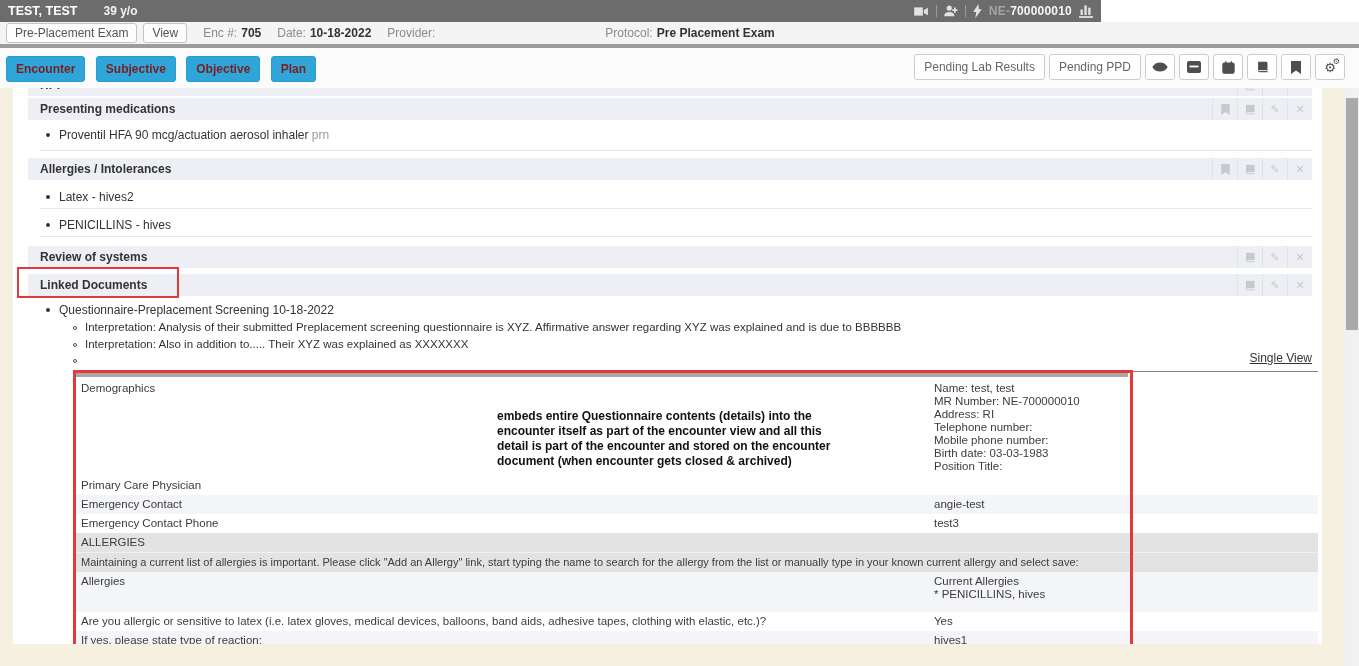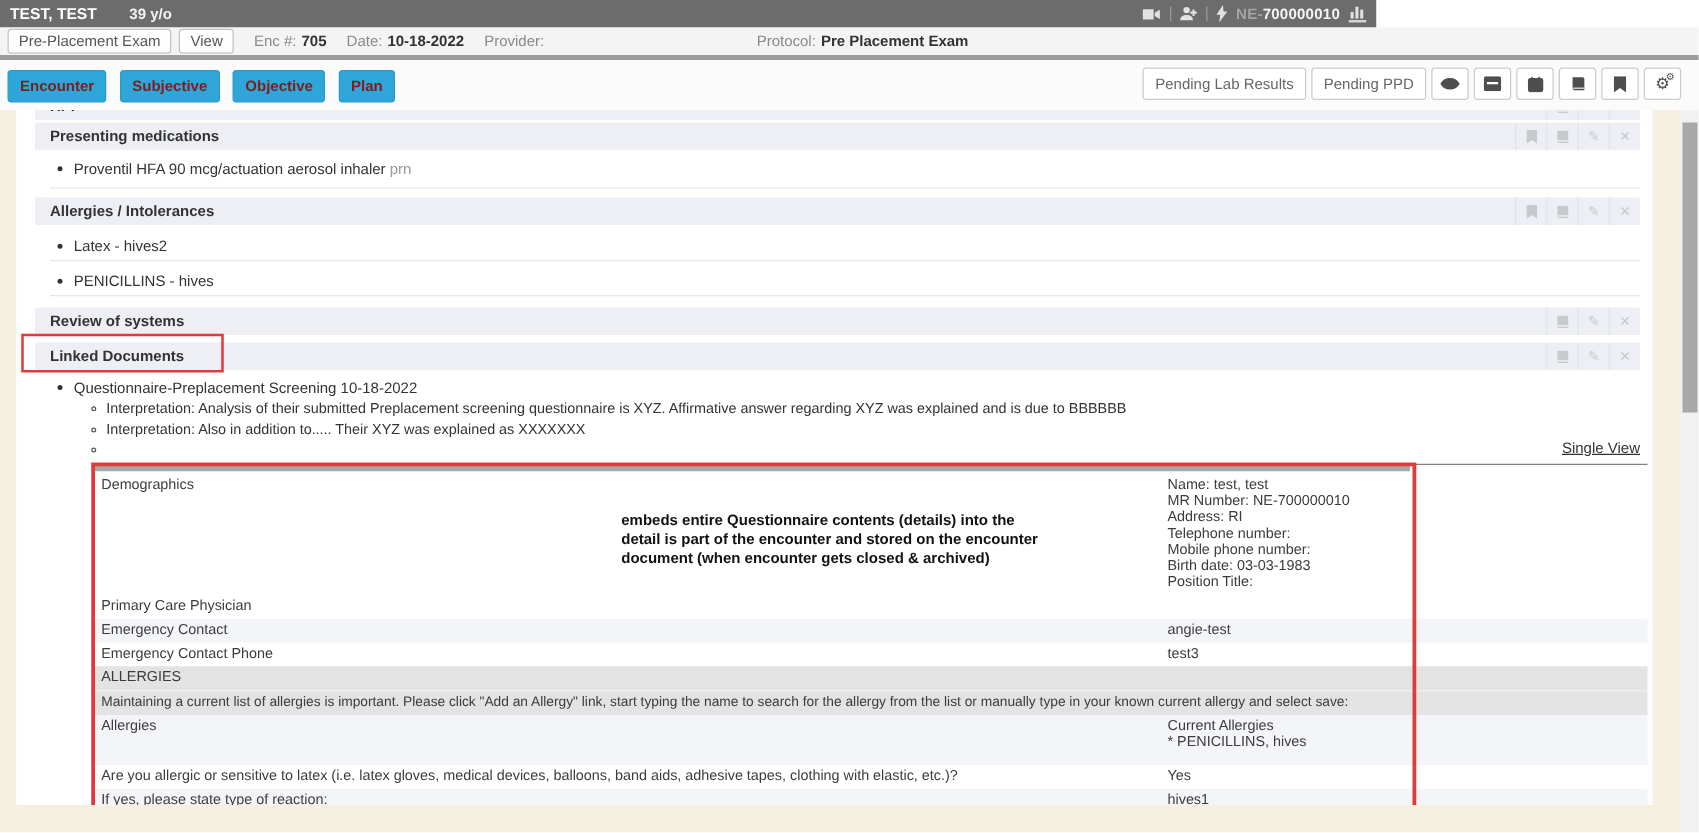--- a/index.html
+++ b/index.html
@@ -320,20 +320,21 @@
             <div>Name: test, test</div>
             <div>MR Number: NE-700000010</div>
             <div>Address: RI</div>
             <div>Telephone number:</div>
             <div>Mobile phone number:</div>
             <div>Birth date: 03-03-1983</div>
             <div>Position Title:</div>
           </div>
           <div class="annotation">
             <div>embeds entire Questionnaire contents (details) into the</div>
+            <div>encounter itself as part of the encounter view and all this</div>
             <div>detail is part of the encounter and stored on the encounter</div>
             <div>document (when encounter gets closed &amp; archived)</div>
           </div>
         </div>
         <div class="qrow row-s">
           <div class="ql">Primary Care Physician</div>
         </div>
         <div class="qrow row-s row-alt">
           <div class="ql">Emergency Contact</div>
           <div class="qv">angie-test</div>

